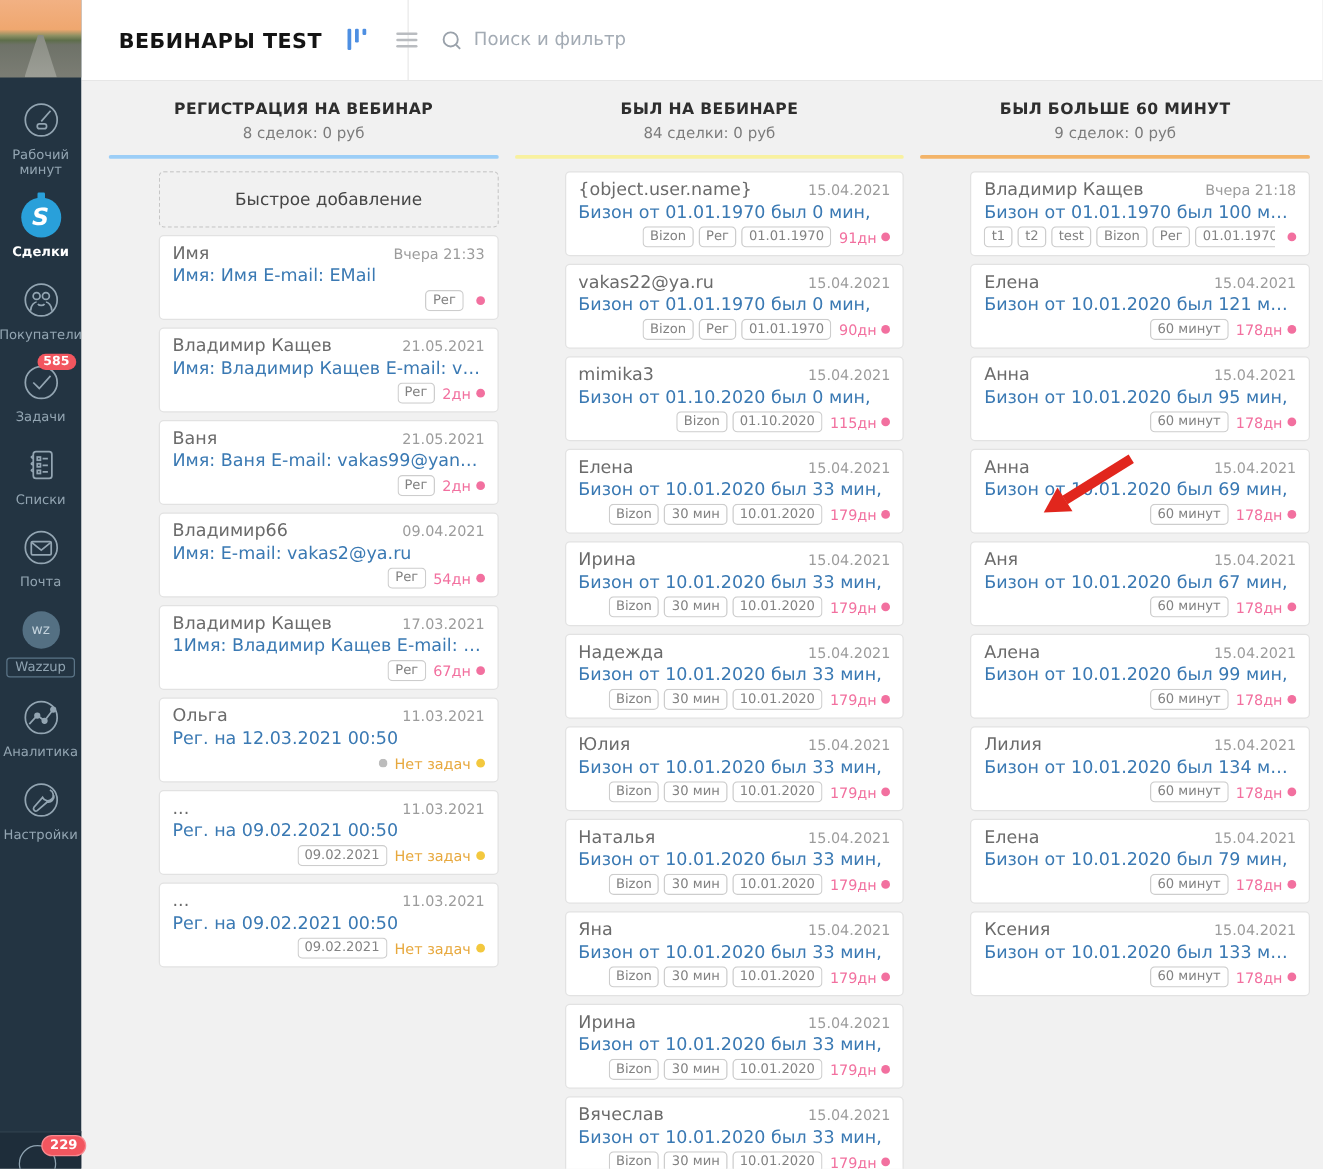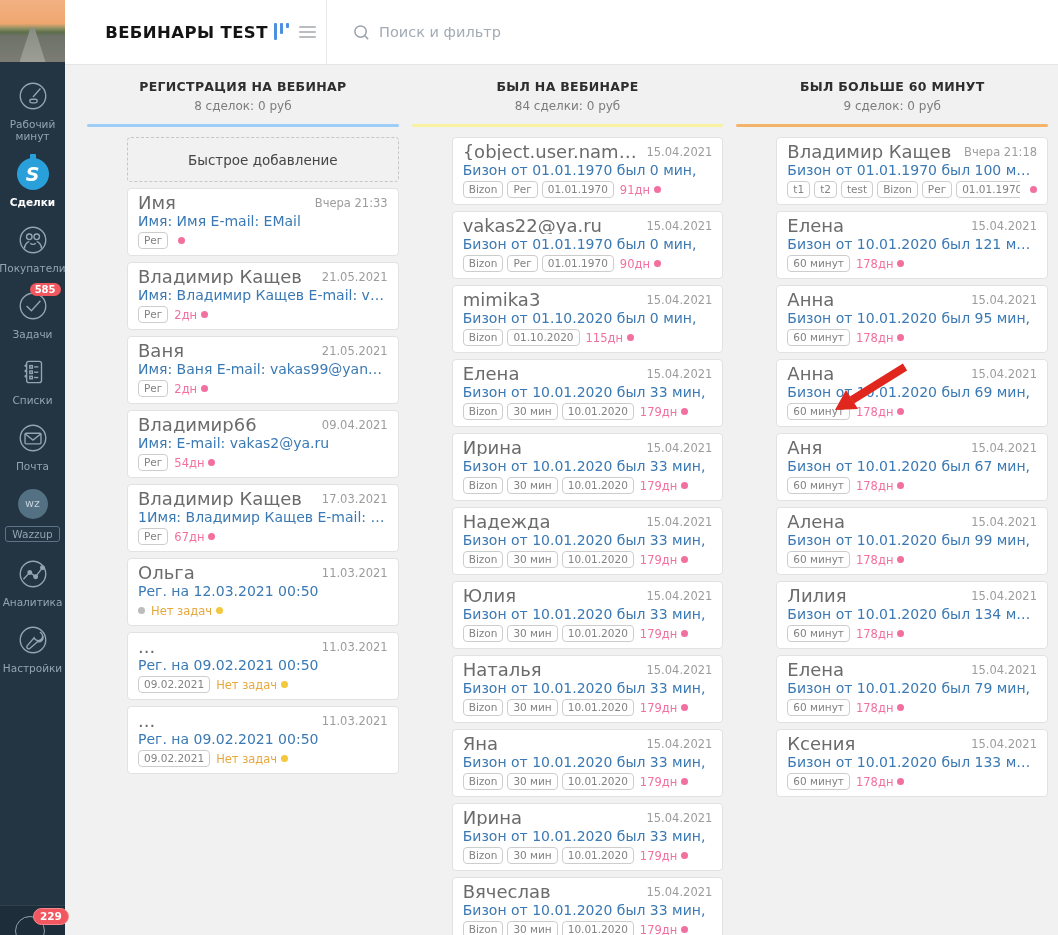--- a/index.html
+++ b/index.html
@@ -33,22 +33,22 @@
   .sidebar-bottom { position:absolute; left:0; bottom:0; width:65px; height:30px; background:#1e2d3a;
     border-top:1px solid #31424f; cursor:pointer; }
   .sb-circle { position:absolute; left:15px; top:10px; width:30px; height:30px; border-radius:50%;
     border:1.5px solid #8fa3b1; }
   .sb-badge { position:absolute; left:33px; top:2px; background:#f2565f; color:#fff; font-size:10.5px;
     font-weight:bold; line-height:15px; padding:0 6px; border-radius:9px; border:1px solid #f8888f; }
 
   
   .header { position:absolute; left:65px; top:0; width:993px; height:65px; background:#fff;
     border-bottom:1px solid #e6e6e6; display:flex; z-index:5; }
-  .title-zone { width:262px; height:100%; display:flex; align-items:center; gap:4px; padding-left:30px;
-    border-right:1px solid #e9e9e9;justify-content:center; }
+  .title-zone { width:262px; height:100%; display:flex; align-items:center; gap:18px; padding-left:30px;
+    border-right:1px solid #e9e9e9; }
   .page-title { font-size:16.5px; font-weight:bold; color:#141414; letter-spacing:.4px; white-space:nowrap; cursor:pointer; }
   .pipe-icon { display:flex; align-items:flex-start; gap:3px; height:18px; cursor:pointer; margin-left:2px; }
   .pipe-icon i { display:block; width:3px; background:#4e8fe2; border-radius:1px; }
   .pipe-icon i:nth-child(1){ height:17px; }
   .pipe-icon i:nth-child(2){ height:11px; }
   .pipe-icon i:nth-child(3){ height:5px; }
   .burger { display:flex; flex-direction:column; gap:3px; cursor:pointer; margin-left:6px; }
   .burger i { display:block; width:17px; height:2px; background:#b9bcc0; border-radius:1px; }
   .search-zone { flex:1; display:flex; align-items:center; padding-left:26px; gap:9px; }
   .search-zone svg { stroke:#9aa2ab; fill:none; stroke-width:1.6; }
@@ -63,25 +63,25 @@
   .col-title { text-align:center; font-size:12.5px; font-weight:bold; color:#2e2e2e; letter-spacing:.3px; line-height:16px; }
   .col-sub { text-align:center; font-size:12px; color:#7c7c7c; margin-top:4px; line-height:15px; }
   .col-line { height:3px; margin-top:10px; border-radius:2px; }
   .cards { margin-top:10px; display:flex; flex-direction:column; gap:6px;margin-left:40px; }
   .quick-add { border:1px dashed #c6c6c6; border-radius:4px; height:45px; display:flex; align-items:center;
     justify-content:center; font-size:13.5px; color:#454545; cursor:pointer; }
 
   .card { background:#fff; border:1px solid #e2e2e2; border-radius:4px; padding:6px 10px 5px; cursor:pointer;
     position:relative; height:68px; }
   .card-top { display:flex; justify-content:space-between; gap:8px; line-height:16px; }
-  .card-name { font-size:18px; color:#6b6b6b; white-space:nowrap; overflow:hidden; text-overflow:ellipsis; }
+  .card-name { font-size:14px; color:#6b6b6b; white-space:nowrap; overflow:hidden; text-overflow:ellipsis; }
   .card-date { font-size:11.5px; color:#9c9c9c; white-space:nowrap; }
   .card-desc { margin-top:1px; font-size:14px; color:#3a79b3; line-height:18px; white-space:nowrap;
     overflow:hidden; text-overflow:ellipsis; }
-  .card-foot { margin-top:1px; height:19px; display:flex; justify-content:flex-start; align-items:center; gap:6px; }
+  .card-foot { margin-top:1px; height:19px; display:flex; justify-content:flex-end; align-items:center; gap:6px; }
   .tags { display:flex; gap:4px; overflow:hidden; align-items:center; }
   .tag { border:1px solid #cdcdcd; border-radius:4px; padding:1px 5px; font-size:10.5px; color:#828282;
     white-space:nowrap; background:#fff; line-height:13px; }
   .status { font-size:11.5px; display:flex; align-items:center; gap:4px; white-space:nowrap; }
   .status.pink { color:#f2709f; }
   .status.task { color:#e7a83d; }
   .dot { width:7px; height:7px; border-radius:50%; flex:none; }
   .dot.pink { background:#f2709f; }
   .dot.yellow { background:#f3c83e; }
   .dot.gray { background:#bcbcbc; }

